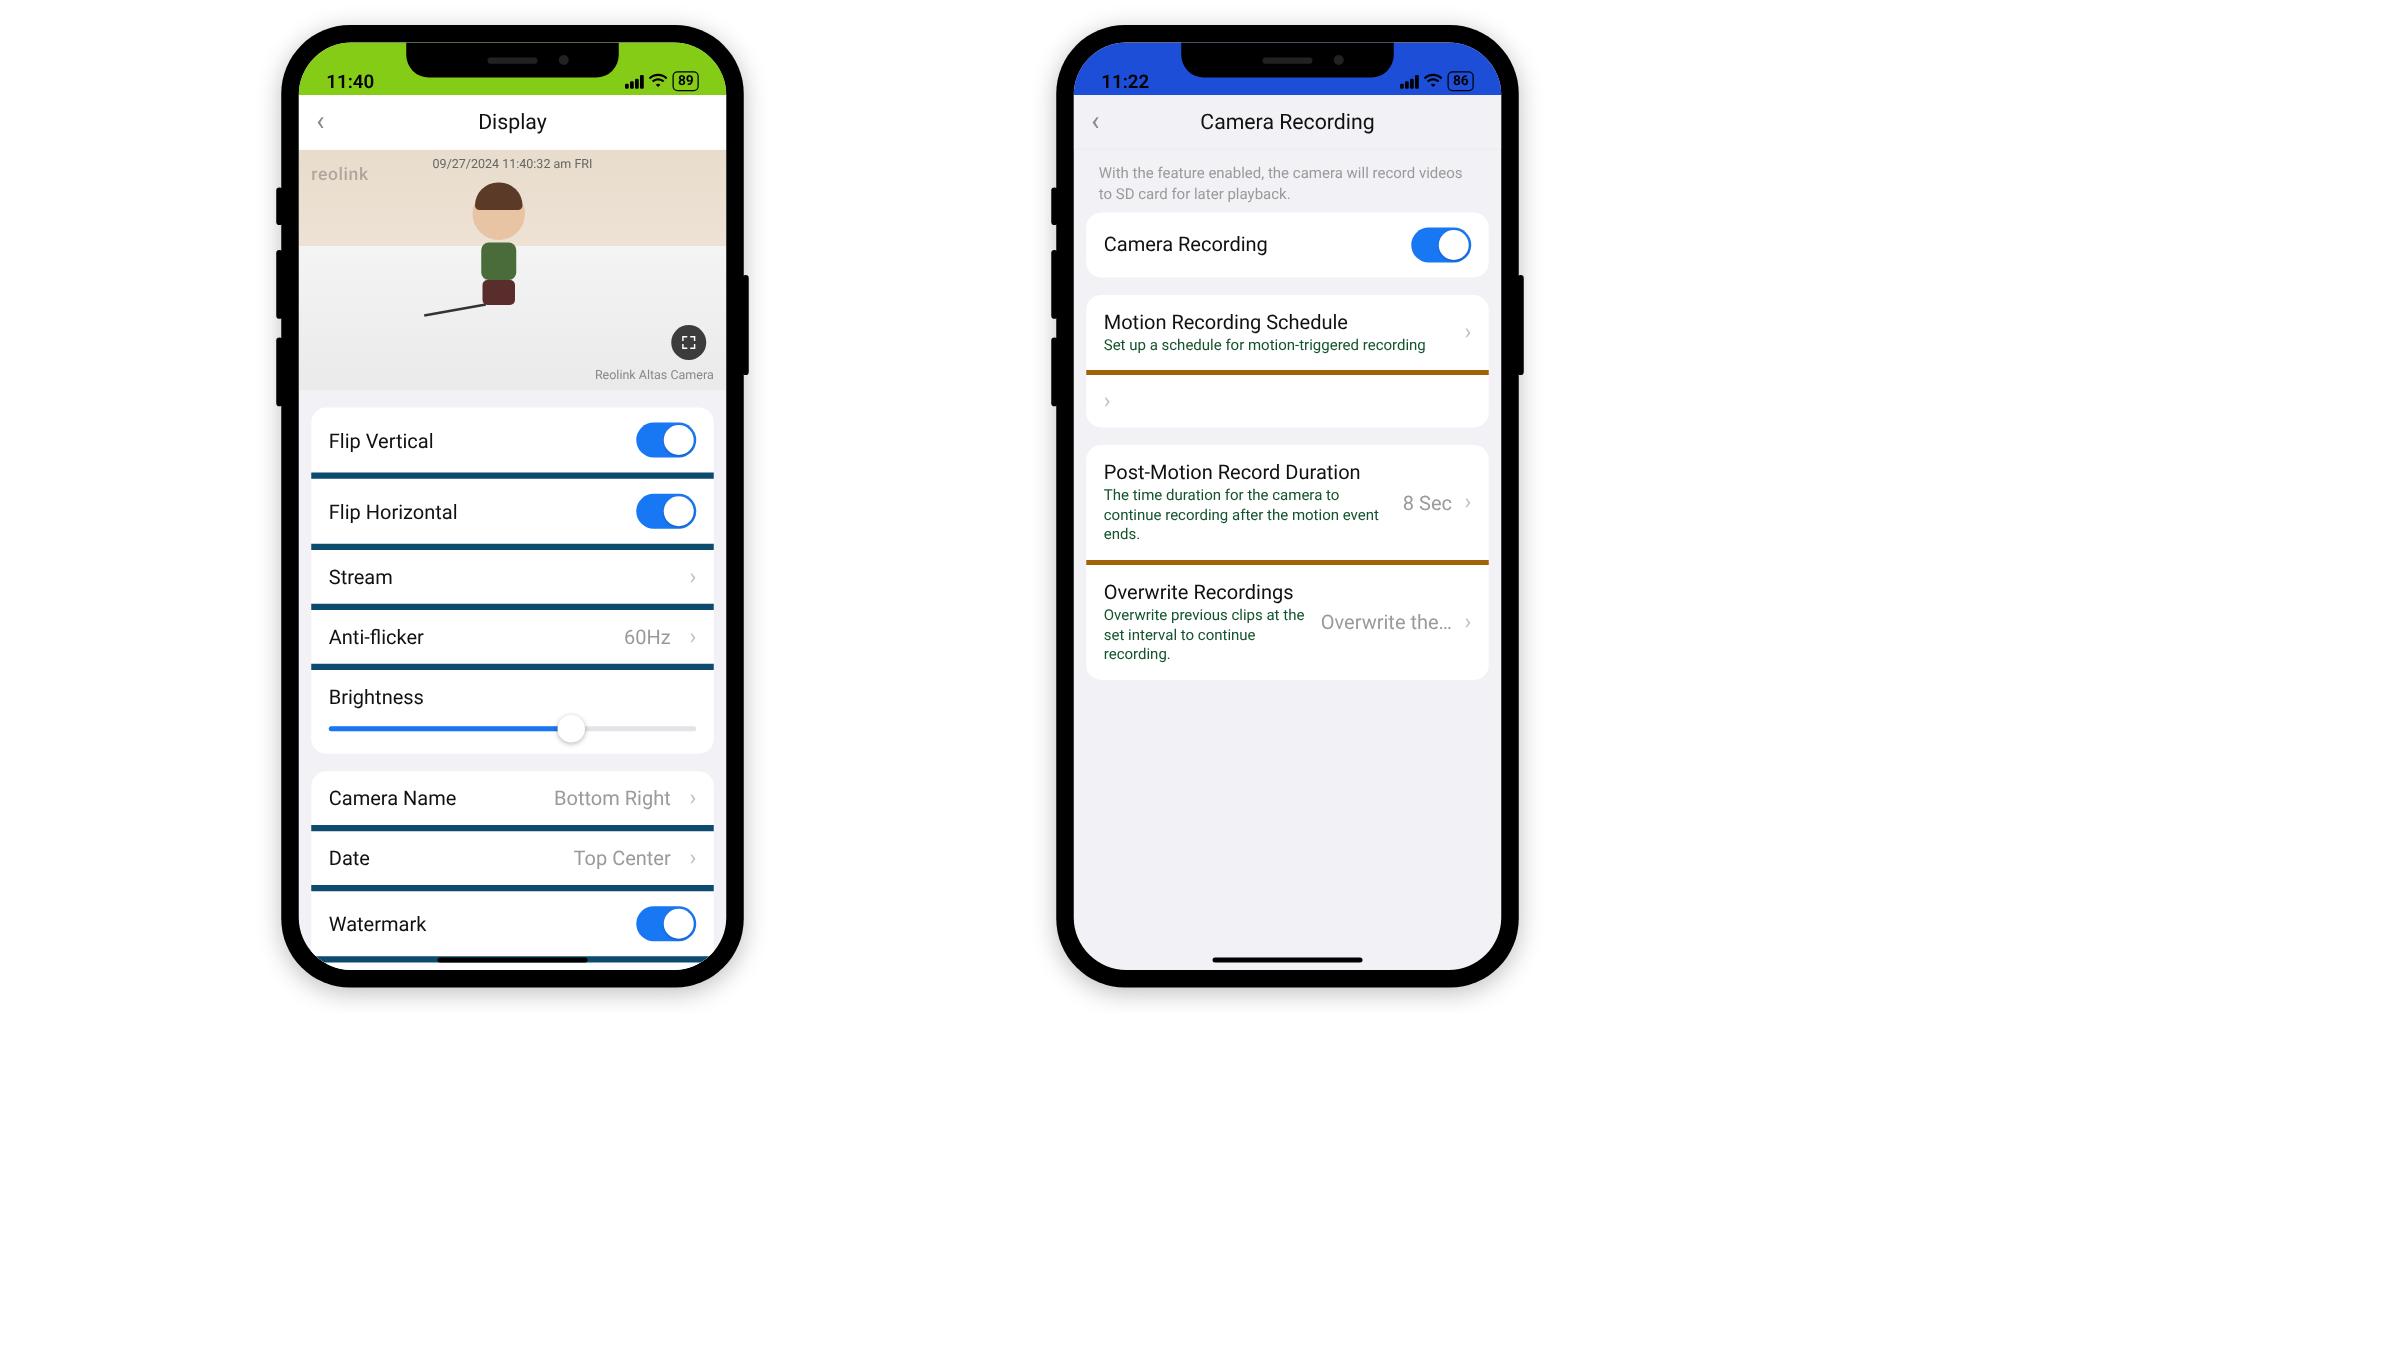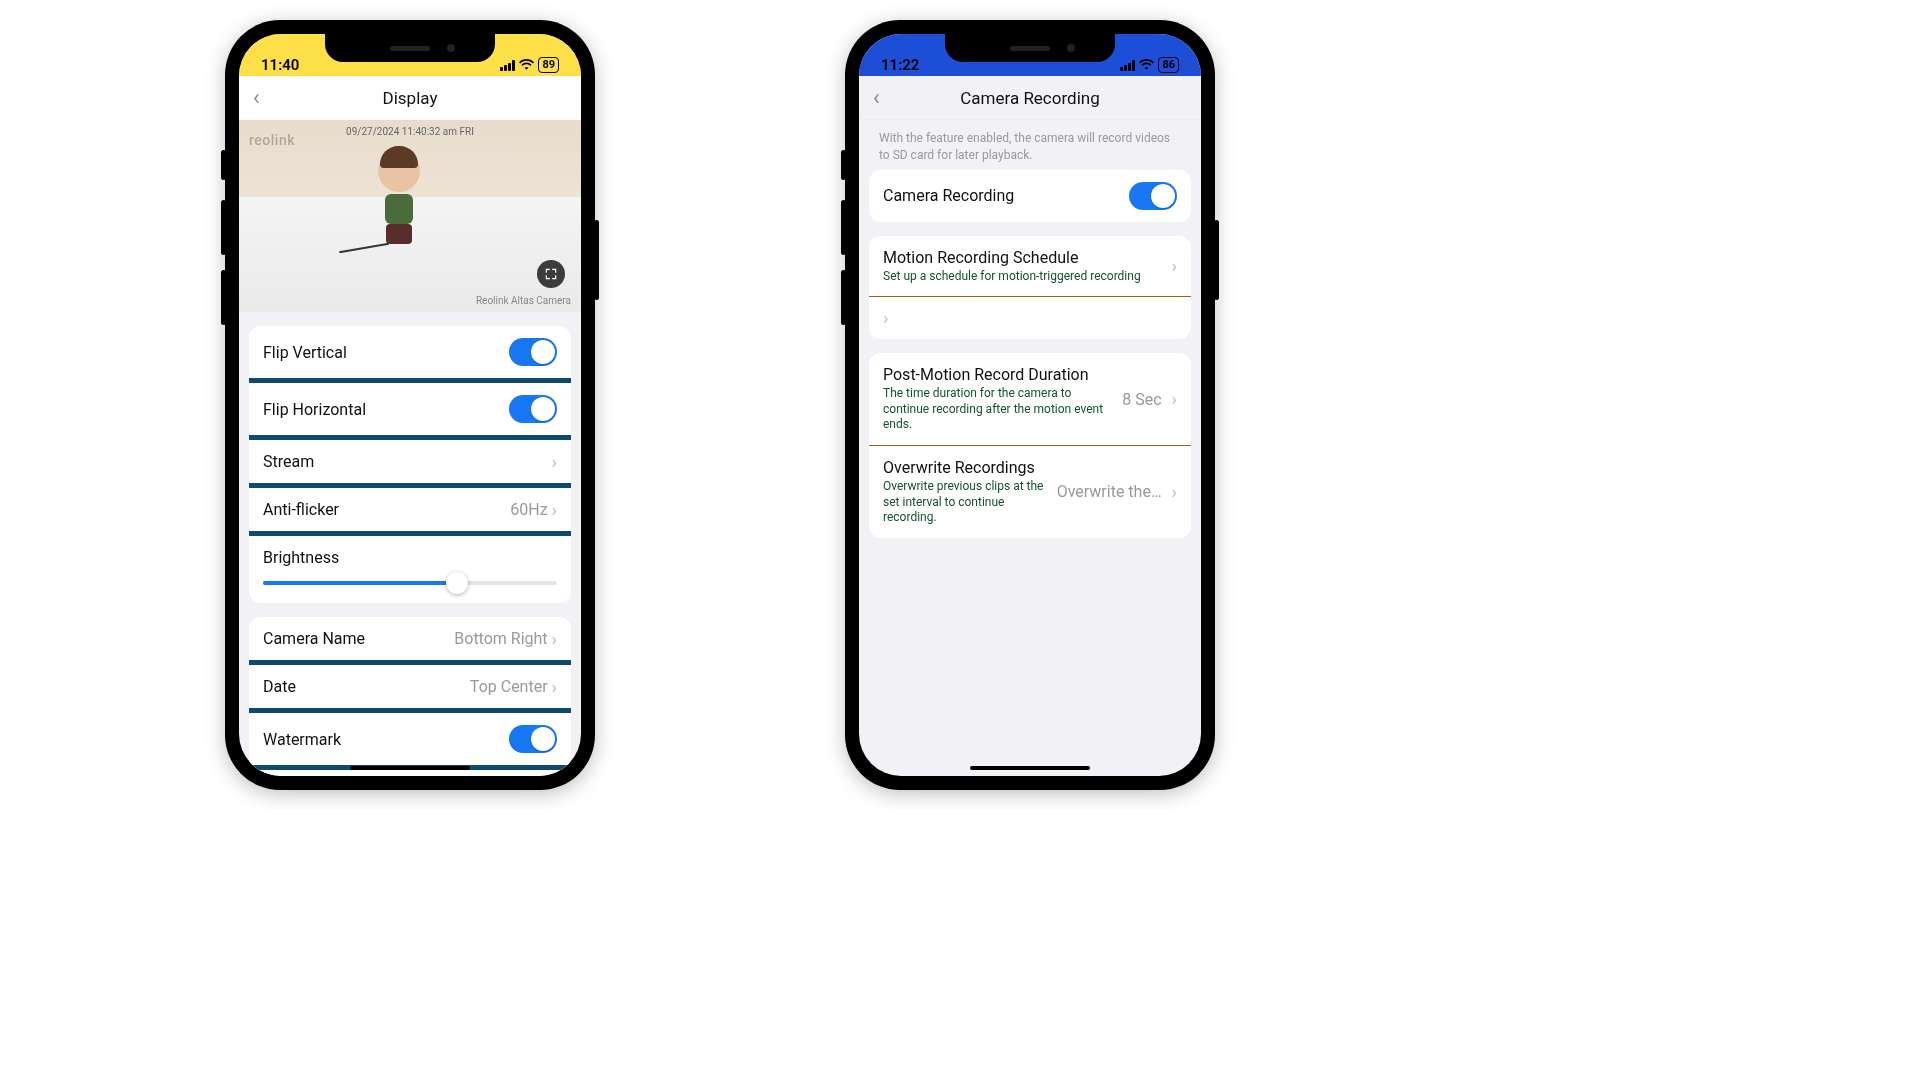--- a/index.html
+++ b/index.html
@@ -66,21 +66,21 @@
   }
   .status-bar {
     height: 42px;
     display: flex;
     justify-content: space-between;
     align-items: flex-end;
     padding: 0 22px 2px;
     font-size: 15px;
     font-weight: 600;
     color: #000;
-    background:#fde047;
+    background:#84cc16;
   }
   .status-right { display: flex; align-items: center; gap: 4px; }
   .battery-box {
     border: 1.5px solid #000; border-radius: 4px;
     padding: 0 3px; font-size: 11px; font-weight: 700;
     line-height: 14px;
   }
   .header {
     background: #fff;
     height: 44px;
@@ -145,21 +145,21 @@
   .row {
     display: flex;
     align-items: center;
     justify-content: space-between;
     padding: 12px 14px;
     min-height: 44px;
     border-bottom: 5px solid #0c4a6e;
   }
   .row:last-child { border-bottom: none; }
   .row .label { font-size: 16px; color: #111; }
-  .row .value { font-size: 16px; color: #9a9a9a; display:flex; align-items:center; gap:4px;}
+  .row .value { font-size: 16px; color: #9a9a9a; display:flex; align-items:center; gap:15px;}
   .chev { color:#c0c0c0; font-size:18px; line-height:1; }
   .toggle {
     width: 48px; height: 28px; border-radius: 14px; position: relative;
   }
   .toggle.on { background: #1877f2; }
   .toggle.on::after {
     content:""; position:absolute; right:2px; top:2px;
     width:24px; height:24px; background:#fff; border-radius:50%;
     box-shadow:0 1px 2px rgba(0,0,0,0.2);
   }
@@ -171,21 +171,21 @@
     position:absolute; left:0; top:0; height:100%; background:#1877f2; border-radius:2px;
   }
   .slider-thumb {
     position:absolute; top:50%; transform:translate(-50%,-50%);
     width:22px; height:22px; background:#fff; border-radius:50%;
     box-shadow:0 1px 4px rgba(0,0,0,0.3);
   }
   .desc-text {
     font-size: 12px; color: #9a9a9a; padding: 10px 20px 6px; line-height:1.4;
   }
-  .row-multi { display:flex; align-items:center; padding:12px 14px; gap:10px; border-bottom:1px solid #a16207;}
+  .row-multi { display:flex; align-items:center; padding:12px 14px; gap:10px; border-bottom:4px solid #a16207;}
   .row-multi:last-child{border-bottom:none;}
   .row-multi .text-col { flex:1; }
   .row-multi .title2 { font-size:16px; color:#111; }
   .row-multi .sub { font-size:12px; color:#14532d; margin-top:2px; line-height:1.3;}
   .row-multi .val { font-size:16px; color:#9a9a9a; white-space:nowrap;}
   .home-ind {
     position:absolute; bottom:6px; left:50%; transform:translateX(-50%);
     width:120px; height:4px; background:#000; border-radius:3px;
   }
   .signal-icon { display:inline-flex; align-items:flex-end; gap:1px; height:11px;}

